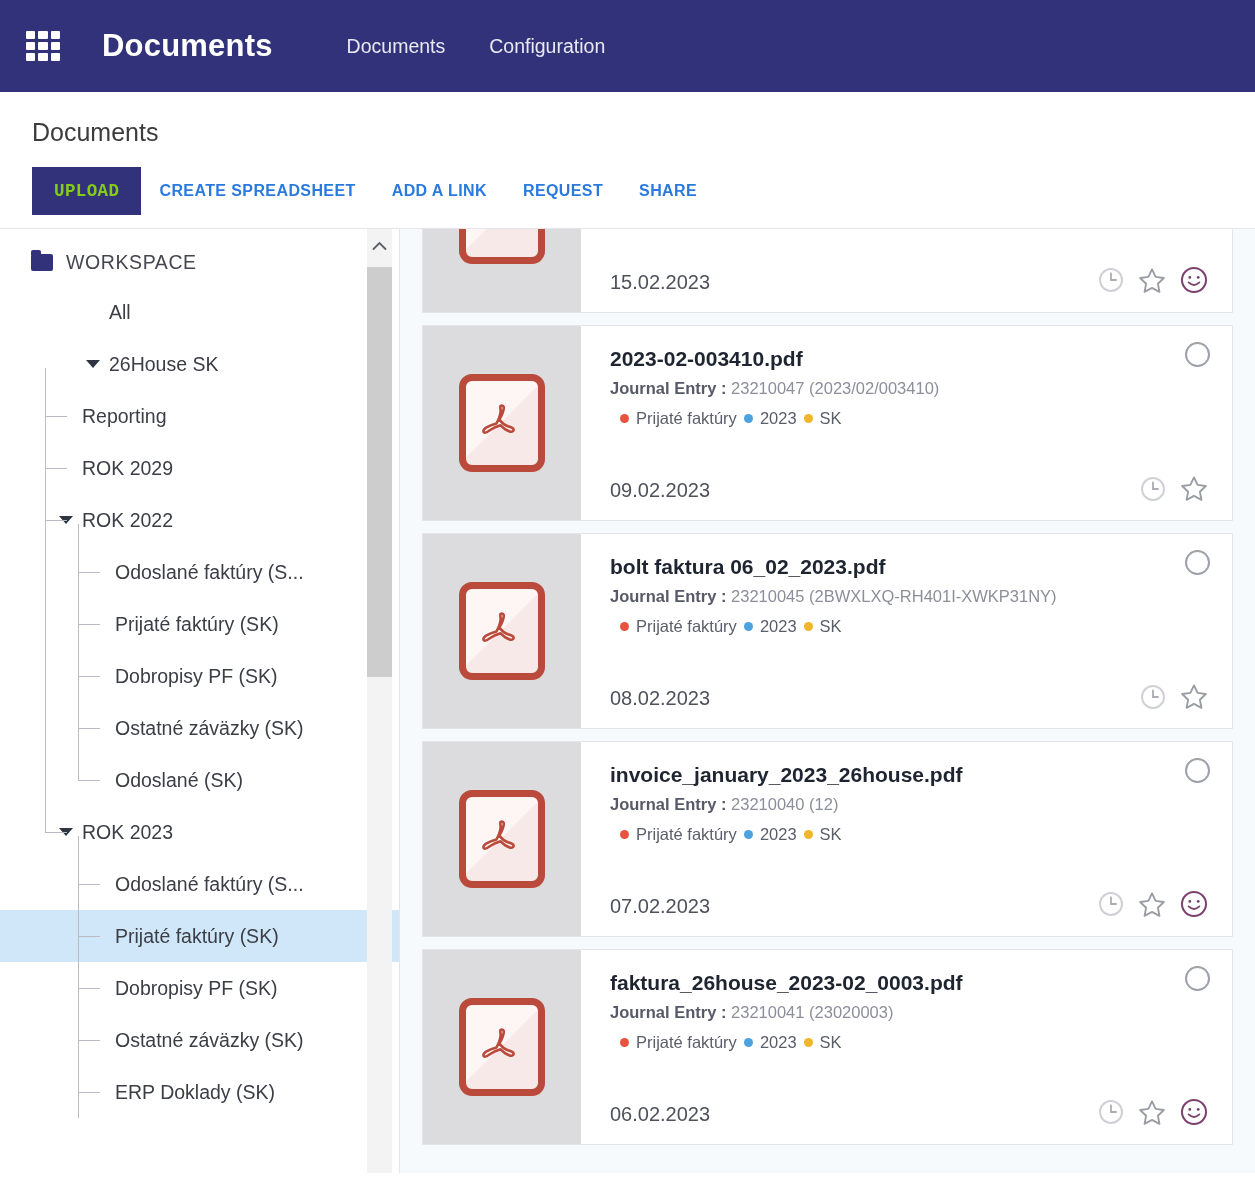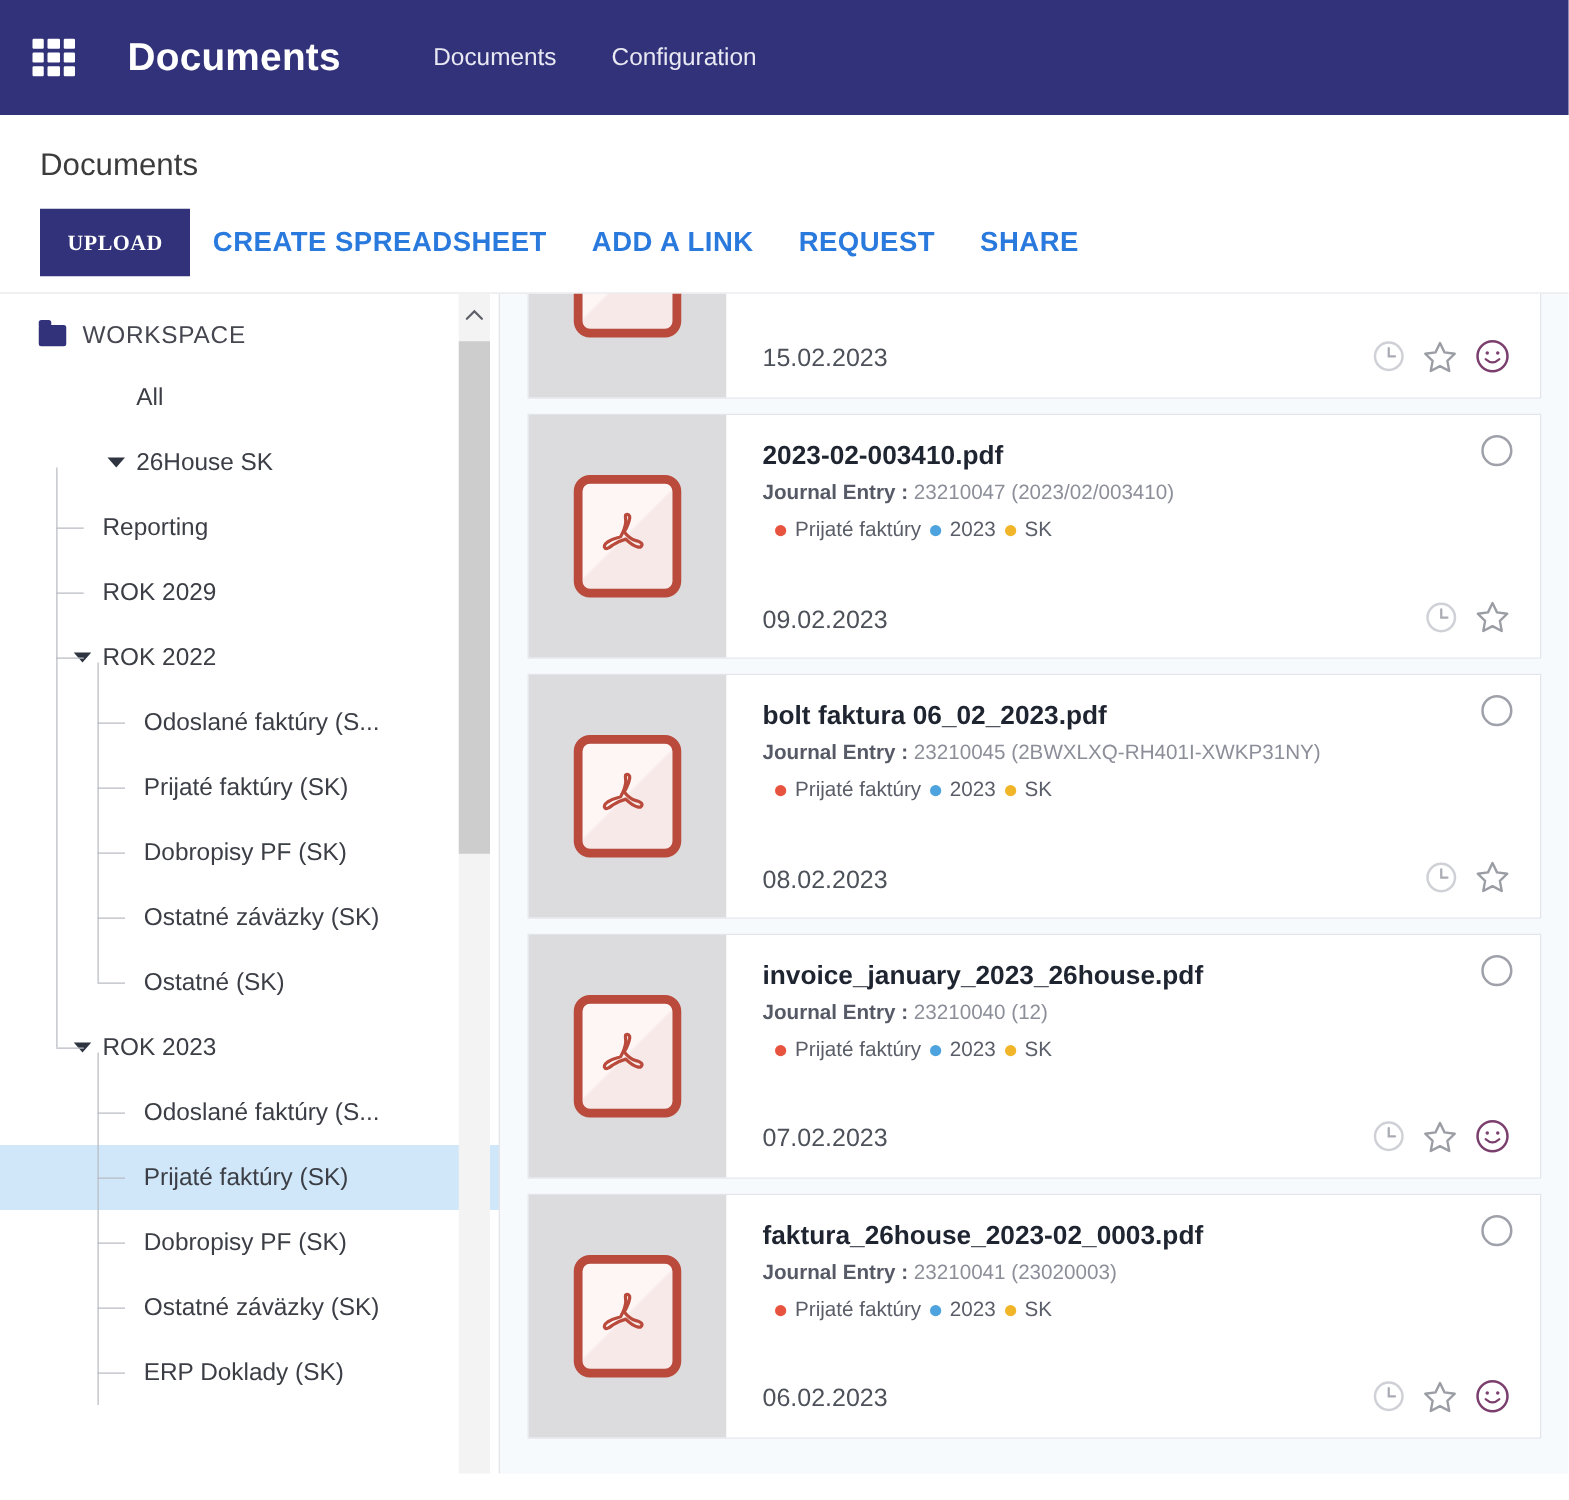--- a/index.html
+++ b/index.html
@@ -50,34 +50,34 @@
   .page-head { padding: 26px 0 0 32px; background: #fff; }
   .page-title {
     font-size: 25px;
     color: #3c3c3c;
     font-weight: 400;
     margin-bottom: 20px;
   }
   .actions { display: flex; align-items: stretch; gap: 0; }
   .btn-primary {
     background: #32327a;
-    color: #ffffff;
+    color: #84cc16;
     font-size: 17.5px;
     font-weight: bold;
     letter-spacing: 0.4px;
     padding: 14px 22px;
     border: none;
     cursor: pointer;
-    font-family: Liberation Serif, serif;
+    font-family: Liberation Mono, monospace;
     white-space: nowrap;
   }
   .btn-link {
     background: transparent;
     color: #2a7ade;
-    font-size: 22px;
+    font-size: 16px;
     font-weight: bold;
     letter-spacing: 0.4px;
     padding: 14px 18px;
     border: none;
     cursor: pointer;
     font-family: inherit;
     white-space: nowrap;
   }
 
   
@@ -335,21 +335,21 @@
         <div class="node lvl2">
           <span class="caret hidden"></span>
           <span>Dobropisy PF (SK)</span>
         </div>
         <div class="node lvl2">
           <span class="caret hidden"></span>
           <span>Ostatné záväzky (SK)</span>
         </div>
         <div class="node lvl2">
           <span class="caret hidden"></span>
-          <span>Ostatné (SK)</span>
+          <span>Odoslané (SK)</span>
         </div>
         <div class="node lvl1">
           <span class="caret"></span>
           <span>ROK 2023</span>
         </div>
         <div class="node lvl2">
           <span class="caret hidden"></span>
           <span>Odoslané faktúry (S...</span>
         </div>
         <div class="node lvl2 selected">

